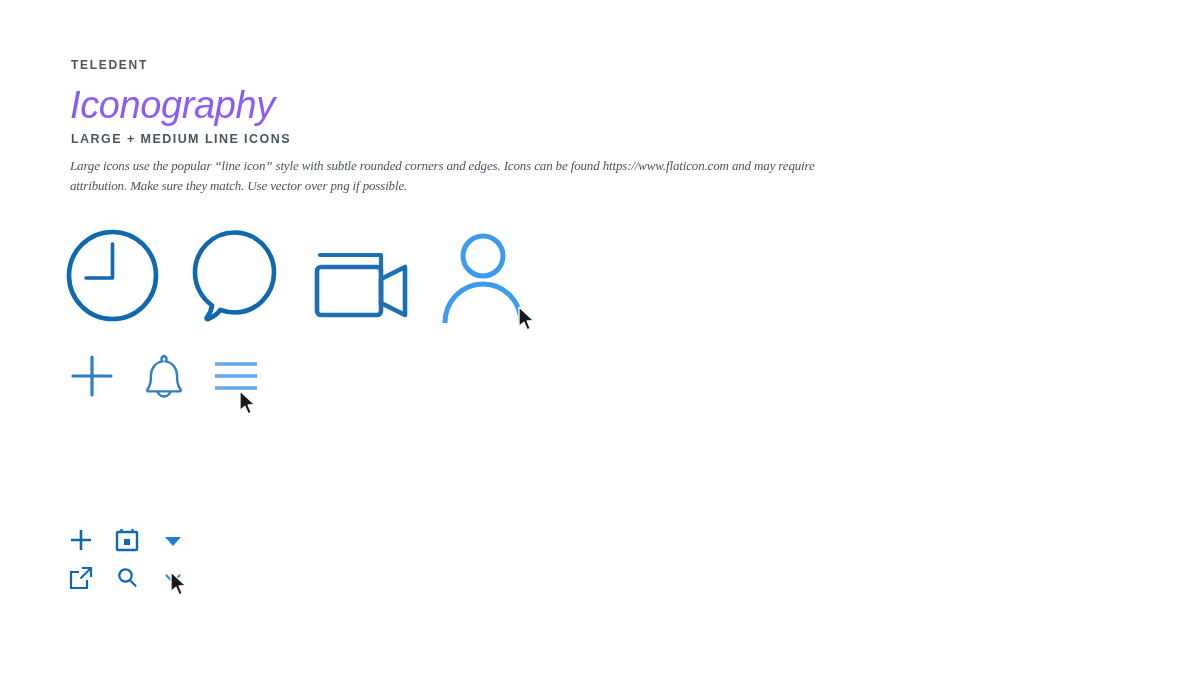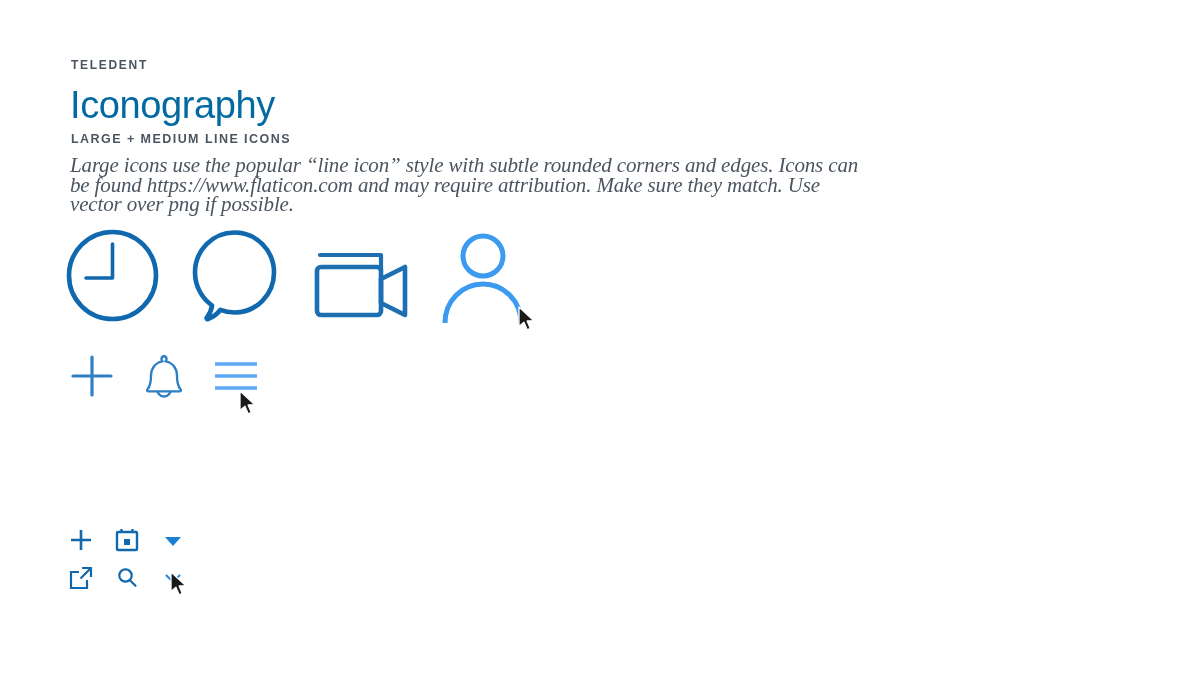--- a/index.html
+++ b/index.html
@@ -36,38 +36,39 @@
     text-transform: uppercase;
     margin-top: 16px;
   }
   .page-title {
     position: absolute;
     left: 70px;
     top: 58px;
     font-size: 38px;
     font-weight: 400;
     letter-spacing: -0.4px;
-    color: #0369a1;
+    color: #8b5cf6;
     line-height: 44px;
+    font-style: italic;
   }
 
   
   .section-head {
     position: absolute;
     font-size: 12.5px;
     font-weight: bold;
     letter-spacing: 1.45px;
     color: #4a5560;
     text-transform: uppercase;
   }
   .section-desc {
     position: absolute;
     font-family: "Liberation Serif", serif;
     font-style: italic;
-    font-size: 21px;
+    font-size: 13px;
     line-height: 19.5px;
     color: #4b5560;
     letter-spacing: -0.15px;
   }
 
   #desc-large { left: 70px; top: 156px; width: 800px; }
   #head-large { left: 71px; top: 132px; }
   #head-small { left: 71px; top: 461px; }
   #desc-small { left: 70px; top: 485px; width: 860px; }
 

